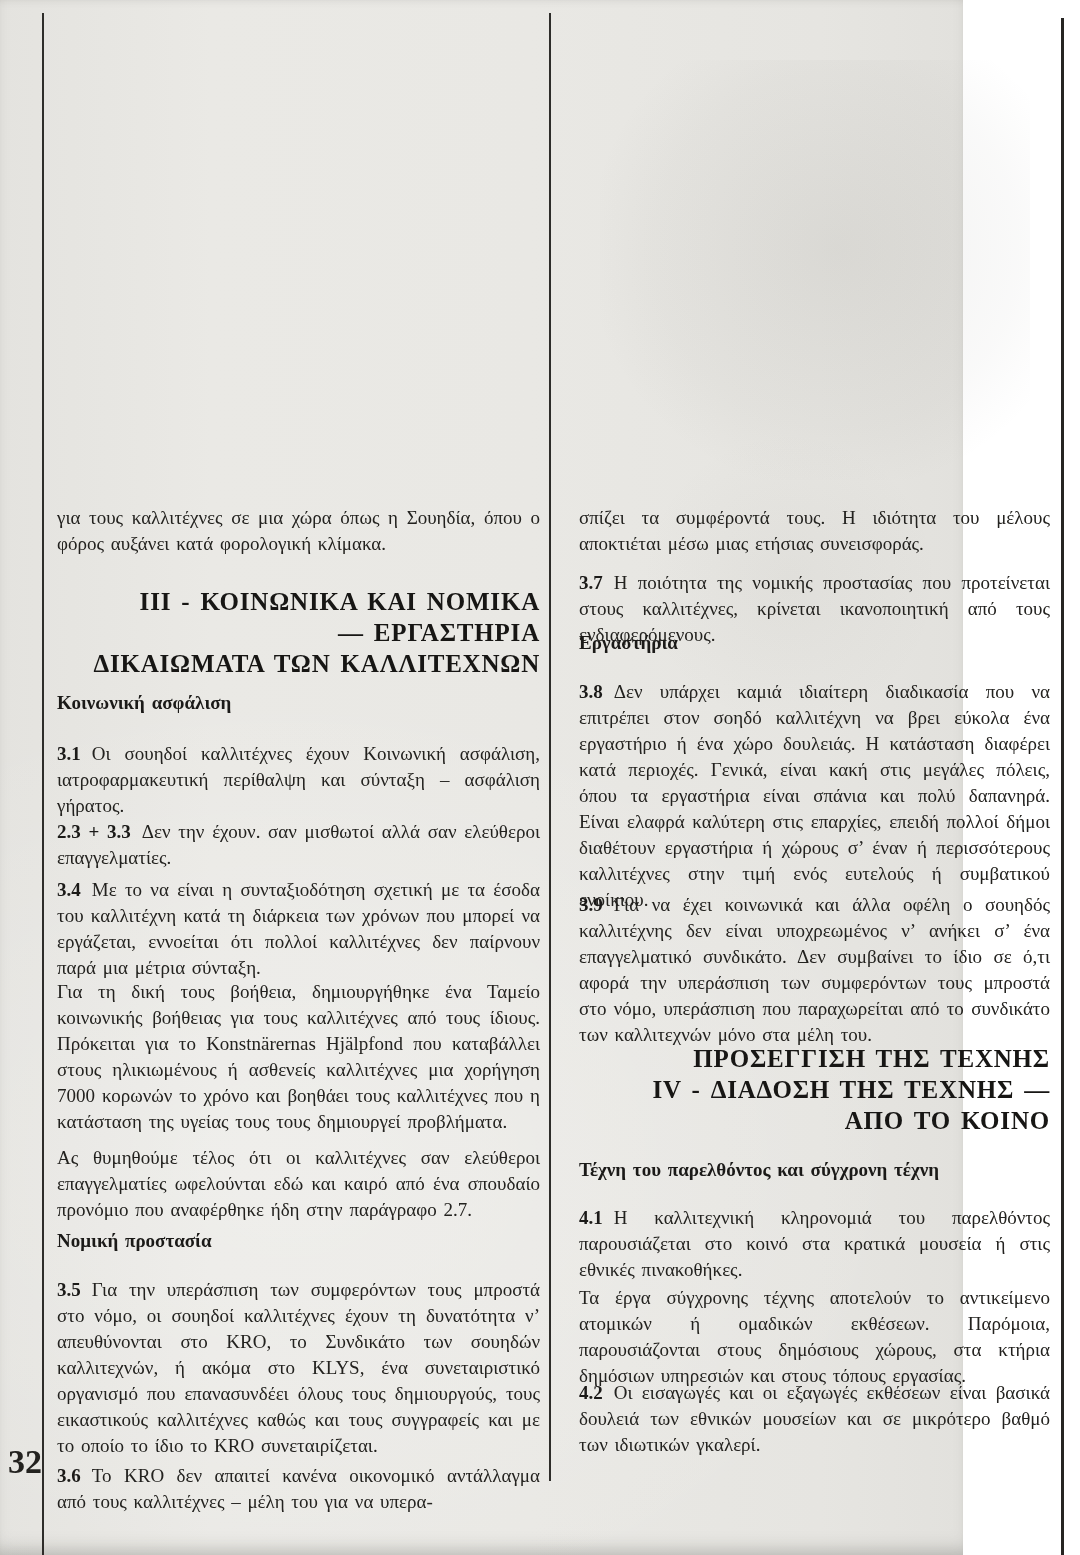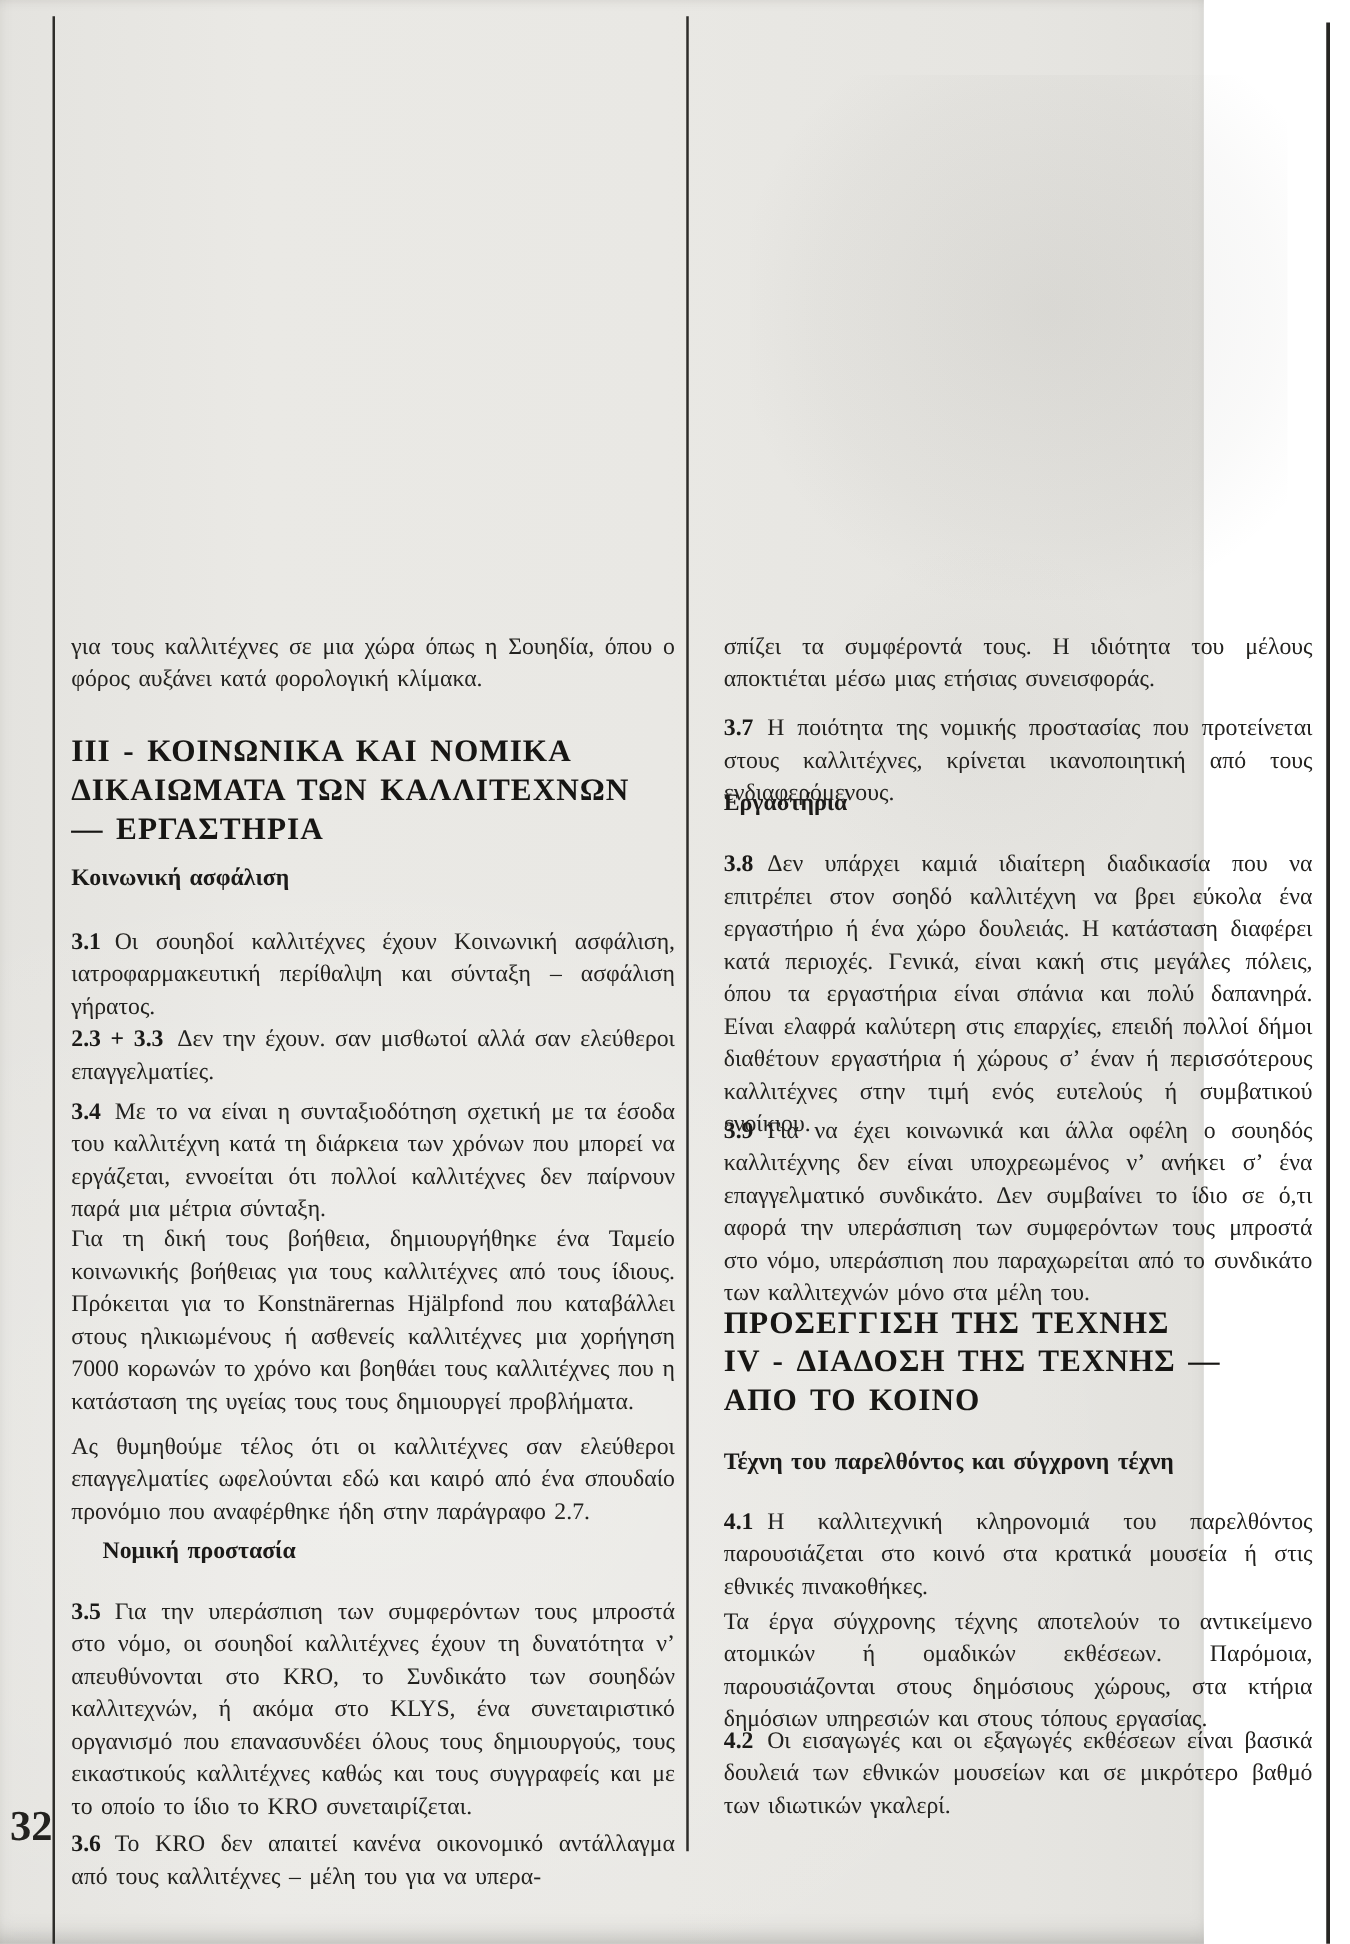--- a/index.html
+++ b/index.html
@@ -35,34 +35,34 @@
     color:#23221f;
     font-size:19px;line-height:26px;
     word-spacing:2px;
   }
   .lcol{left:57px;width:483px;}
   .rcol{left:579px;width:471px;}
 
   .par-num{font-weight:bold;color:#1b1a18;margin-right:11px;white-space:nowrap;}
   .subhead{font-weight:bold;color:#1b1a18;text-align:left;}
   .section-heading{
-    font-weight:bold;color:#171614;text-align:left;
+    font-weight:bold;color:#171614;text-align:right;
     font-size:25px;line-height:31px;letter-spacing:0.8px;word-spacing:3px;
   }
 
   
   .l-intro{top:486px;}
   .l-h3{top:586px;}
   .l-sub1{top:690px;}
   .l-p31{top:722px;}
   .l-p3233{top:800px;}
   .l-p34{top:858px;}
   .l-pfund{top:960px;}
   .l-ppriv{top:1126px;}
-  .l-sub2{top:1228px;margin-left:25px;}
+  .l-sub2{top:1228px;}
   .l-p35{top:1258px;}
   .l-p36{top:1444px;}
 
   
   .r-cont{top:486px;}
   .r-p37{top:551px;}
   .r-sub1{top:630px;}
   .r-p38{top:660px;}
   .r-p39{top:873px;}
   .r-h4{top:1043px;}
@@ -87,22 +87,22 @@
   <div class="ghost2"></div>
 
   <div class="rule rule-left"></div>
   <div class="rule rule-middle"></div>
   <div class="rule rule-right"></div>
 
   <p class="col-block lcol l-intro"><span>για τους καλλιτέχνες σε μια χώρα όπως η Σουηδία, όπου ο φόρος αυξάνει κατά φορολογική κλίμακα.</span></p>
 
   <div class="col-block lcol l-h3 section-heading">
     <div>ΙΙΙ - ΚΟΙΝΩΝΙΚΑ ΚΑΙ ΝΟΜΙΚΑ</div>
+    <div>— ΕΡΓΑΣΤΗΡΙΑ</div>
     <div>ΔΙΚΑΙΩΜΑΤΑ ΤΩΝ ΚΑΛΛΙΤΕΧΝΩΝ</div>
-    <div>— ΕΡΓΑΣΤΗΡΙΑ</div>
   </div>
 
   <div class="col-block lcol l-sub1 subhead">Κοινωνική ασφάλιση</div>
 
   <p class="col-block lcol l-p31"><b class="par-num">3.1</b><span>Οι σουηδοί καλλιτέχνες έχουν Κοινωνική ασφάλιση, ιατροφαρμακευτική περίθαλψη και σύνταξη – ασφάλιση γήρατος.</span></p>
 
   <p class="col-block lcol l-p3233"><b class="par-num">2.3 + 3.3</b><span>Δεν την έχουν. σαν μισθωτοί αλλά σαν ελεύθεροι επαγγελματίες.</span></p>
 
   <p class="col-block lcol l-p34"><b class="par-num">3.4</b><span>Με το να είναι η συνταξιοδότηση σχετική με τα έσοδα του καλλιτέχνη κατά τη διάρκεια των χρόνων που μπορεί να εργάζεται, εννοείται ότι πολλοί καλλιτέχνες δεν παίρνουν παρά μια μέτρια σύνταξη.</span></p>
 

